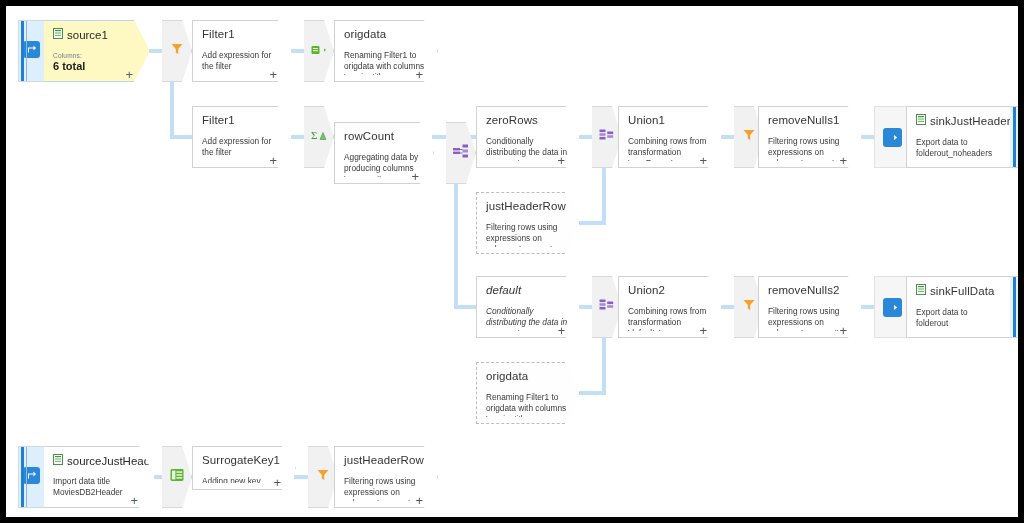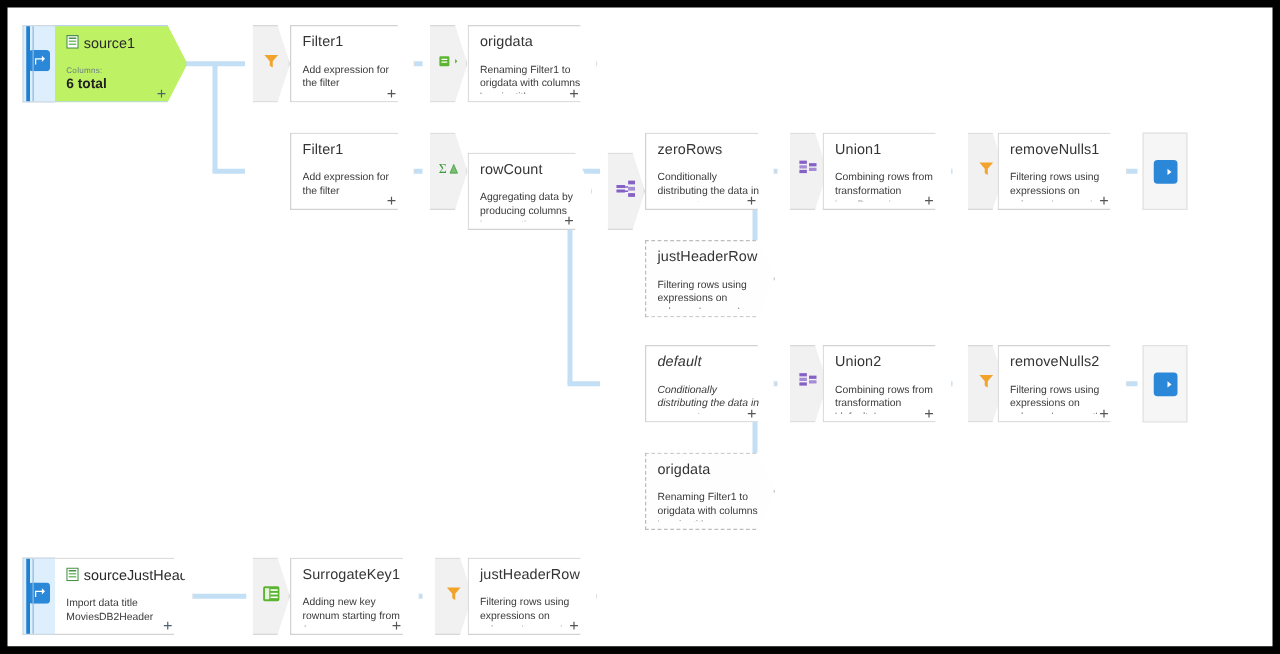--- a/index.html
+++ b/index.html
@@ -35,21 +35,20 @@
   }
   .conn.h { height: 4px; }
   .conn.v { width: 4px; }
 
   
   .node {
     position: absolute;
     display: flex;
     align-items: flex-start;
     z-index: 3;
-    margin-left: 40px;
   }
   .node-body {
     position: relative;
     background: #ffffff;
     border: 1px solid #d2d2d2;
     box-sizing: border-box;
     padding: 7px 9px 6px 9px;
     display: flex;
     flex-direction: column;
     overflow: hidden;
@@ -131,21 +130,21 @@
     background: #1f7fd0;
   }
   .src-rail::after {
     content: "";
     position: absolute;
     left: 7px; top: 0; bottom: 0;
     width: 1px;
     background: #8fb9dd;
   }
   .src-body {
-    background: #bef264;
+    background: #fef9c3;
     border: 1px solid #bcd6ea;
     border-left: none;
     box-sizing: border-box;
     padding: 7px 9px 6px 9px;
     position: relative;
     clip-path: polygon(0 0, calc(100% - 16px) 0, 100% 50%, calc(100% - 16px) 100%, 0 100%);
   }
   .src-title {
     font-size: 11.5px;
     color: #2a2a2a;
@@ -383,20 +382,37 @@
       </div>
       <div class="icon-cell flat" style="width:36px; height:62px; margin-left:12px; background:#f6f6f6; border:1px solid #e2e2e2;">
         <span class="sink-icon-box">
           <svg width="13" height="13" viewBox="0 0 13 13">
               <path d="M2 6.5h6V4l3.2 2.5L8 9V6.5H2z" fill="#ffffff"></path>
             </svg>
         </span>
       </div>
     </div>
 
+    <div class="src-wrap" style="left:900px; top:100px; width:113px; height:62px;">
+      <div class="sink-body" style="width:104px;">
+        <div class="node-title">
+          <span>
+            <svg class="ico-sm" viewBox="0 0 10 11">
+                <rect x="0.5" y="0.5" width="9" height="10" fill="#ffffff" stroke="#4a8f4a"></rect>
+                <rect x="2" y="2" width="6" height="1.2" fill="#4a8f4a"></rect>
+                <rect x="2" y="4.4" width="6" height="1.2" fill="#7bbd6e"></rect>
+                <rect x="2" y="6.8" width="6" height="1.2" fill="#7bbd6e"></rect>
+              </svg>
+          </span>
+          <span>sinkJustHeader</span>
+        </div>
+        <div class="node-desc">Export data to folderout_noheaders</div>
+      </div>
+      <div class="sink-rail"></div>
+    </div>
 
     <div class="node" style="left:470px; top:186px; height:62px;">
       <div class="node-body ghost" style="width:104px; height:62px;">
         <div class="node-title">justHeaderRow</div>
         <div class="node-desc">Filtering rows using expressions on columns 'rownum'</div>
       </div>
     </div>
 
     <div class="node" style="left:470px; top:270px; height:62px;">
       <div class="node-body" style="width:104px; height:62px;font-style:italic;">
@@ -440,20 +456,37 @@
       </div>
       <div class="icon-cell flat" style="width:36px; height:62px; margin-left:12px; background:#f6f6f6; border:1px solid #e2e2e2;">
         <span class="sink-icon-box">
           <svg width="13" height="13" viewBox="0 0 13 13">
               <path d="M2 6.5h6V4l3.2 2.5L8 9V6.5H2z" fill="#ffffff"></path>
             </svg>
         </span>
       </div>
     </div>
 
+    <div class="src-wrap" style="left:900px; top:270px; width:113px; height:62px;">
+      <div class="sink-body" style="width:104px;">
+        <div class="node-title">
+          <span>
+            <svg class="ico-sm" viewBox="0 0 10 11">
+                <rect x="0.5" y="0.5" width="9" height="10" fill="#ffffff" stroke="#4a8f4a"></rect>
+                <rect x="2" y="2" width="6" height="1.2" fill="#4a8f4a"></rect>
+                <rect x="2" y="4.4" width="6" height="1.2" fill="#7bbd6e"></rect>
+                <rect x="2" y="6.8" width="6" height="1.2" fill="#7bbd6e"></rect>
+              </svg>
+          </span>
+          <span>sinkFullData</span>
+        </div>
+        <div class="node-desc">Export data to folderout</div>
+      </div>
+      <div class="sink-rail"></div>
+    </div>
 
     <div class="node" style="left:470px; top:356px; height:62px;">
       <div class="node-body ghost" style="width:104px; height:62px;">
         <div class="node-title">origdata</div>
         <div class="node-desc">Renaming Filter1 to origdata with columns 'movie, title, genres, year, Rating'</div>
       </div>
     </div>
 
     <div class="src-wrap" style="left:12px; top:440px; width:137px; height:62px;">
       <div class="src-rail">
@@ -488,21 +521,21 @@
               <rect x="2" y="2.6" width="3.4" height="8.8" fill="#ffffff" opacity="0.85"></rect>
               <rect x="6.4" y="3.4" width="5.8" height="1.3" fill="#ffffff"></rect>
               <rect x="6.4" y="6.3" width="5.8" height="1.3" fill="#ffffff"></rect>
               <rect x="6.4" y="9.2" width="5.8" height="1.3" fill="#ffffff"></rect>
             </svg>
         </span>
       </div>
     </div>
 
     <div class="node" style="left:186px; top:440px; height:62px;">
-      <div class="node-body" style="width:104px; height:62px;">
+      <div class="node-body" style="width:104px; height:44px;">
         <div class="node-title">SurrogateKey1</div>
         <div class="node-desc">Adding new key rownum starting from 1</div>
         <div class="node-plus">+</div>
       </div>
       <div class="icon-cell" style="width:30px; height:62px; margin-left:12px;">
         <span>
           <svg width="14" height="14" viewBox="0 0 14 14">
               <path d="M1.5 2h11l-4.3 5v5L5.8 10.6V7z" fill="#f2a32c"></path>
             </svg>
         </span>

